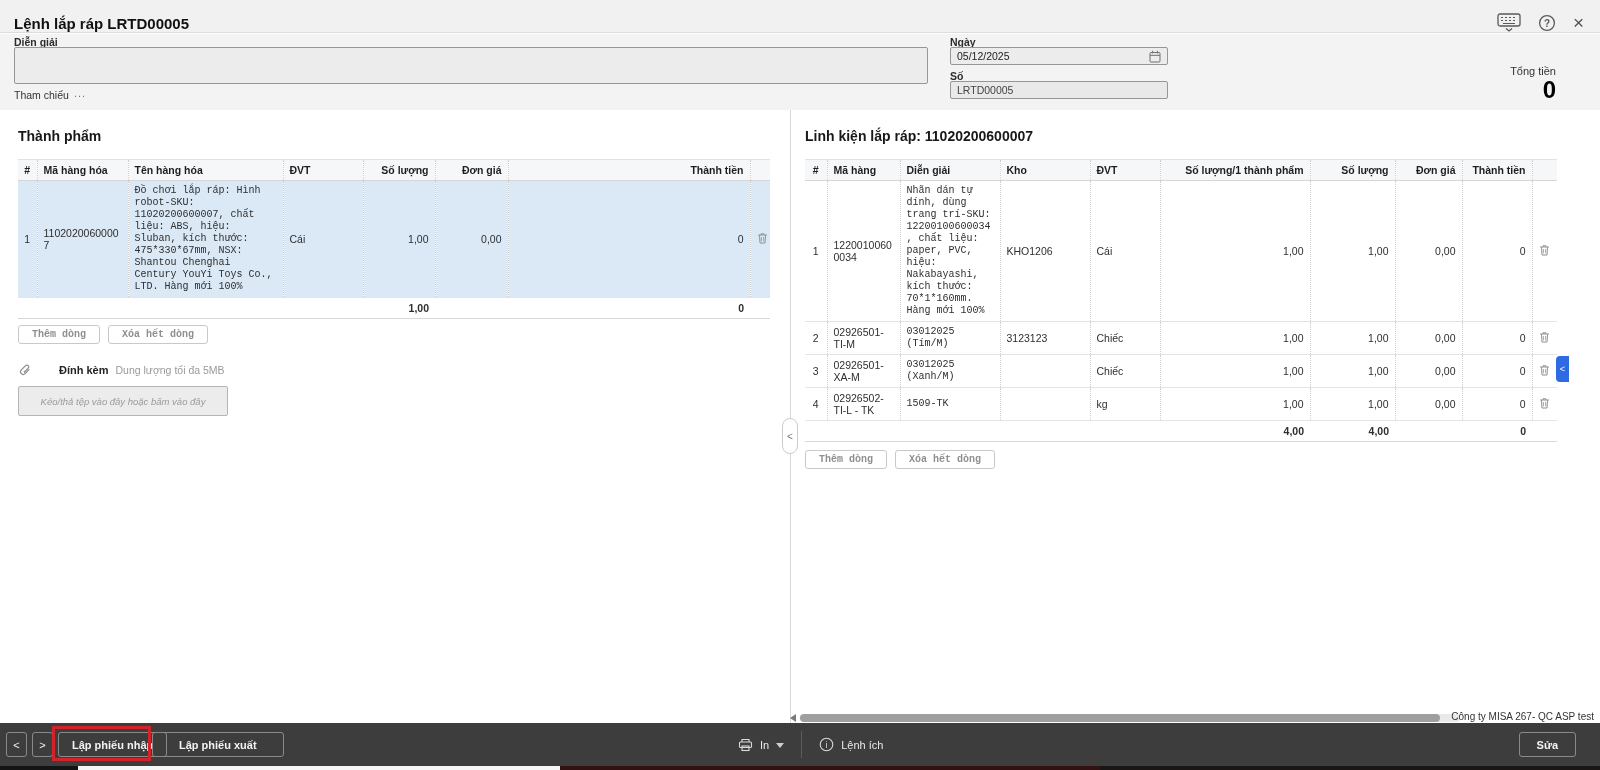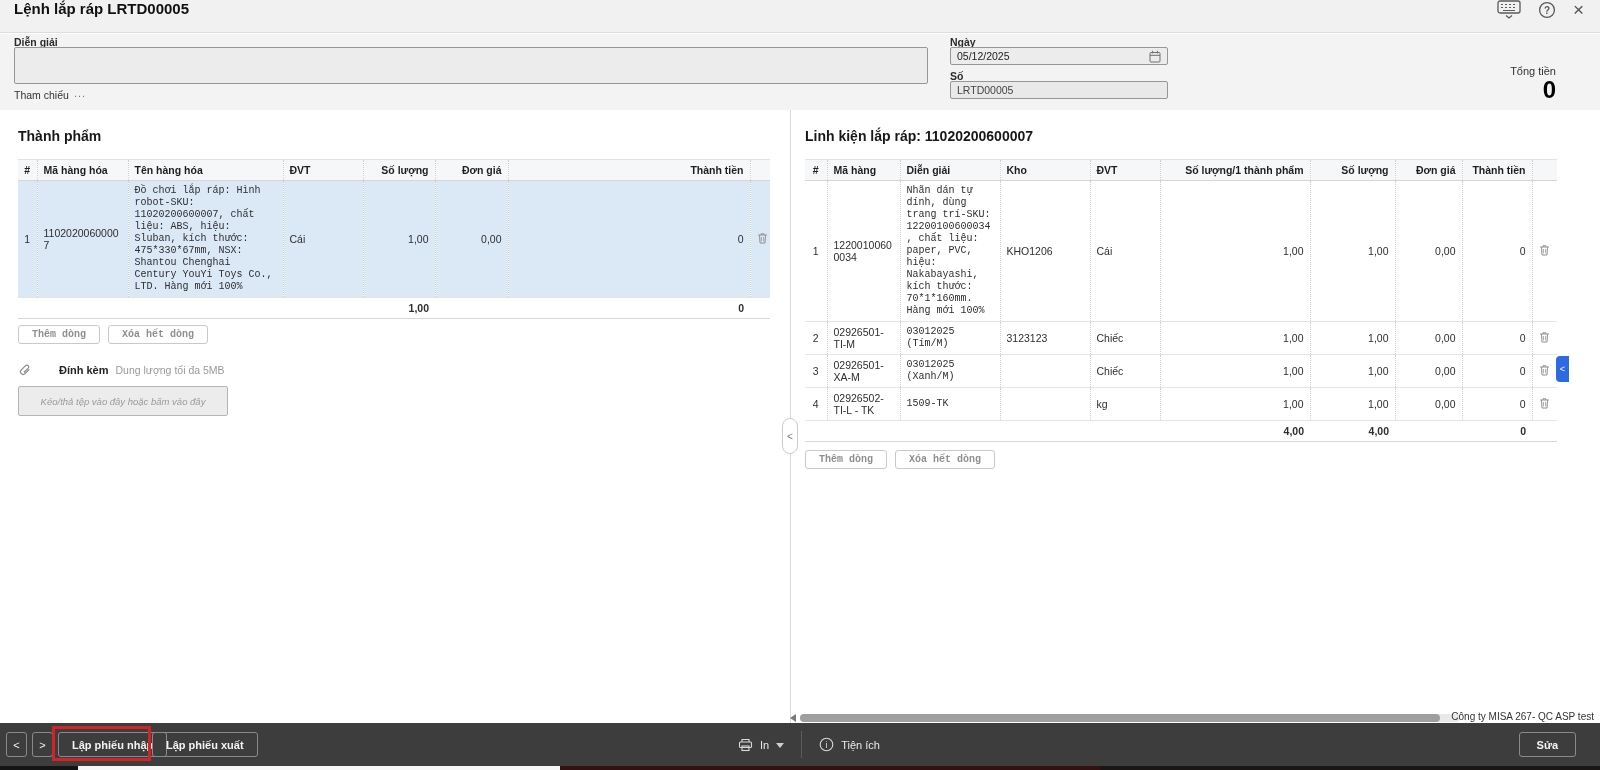--- a/index.html
+++ b/index.html
@@ -1,20 +1,20 @@
 <!DOCTYPE html>
 <html><head>
 <meta charset="utf-8">
 <style>
   * { margin:0; padding:0; box-sizing:border-box; }
   html,body { width:1600px; height:770px; font-family:"Liberation Sans", sans-serif; background:#fff; overflow:hidden; }
   #stage { position:relative; width:1600px; height:770px; background:#fff; }
 
   
-  #titlebar { position:absolute; left:0; top:0; width:1600px; height:33px; background:#f1f1f1; border-bottom:1px solid #dcdcdc; display:flex; align-items:flex-start; }
+  #titlebar { position:absolute; left:0; top:0; width:1600px; height:33px; background:#f1f1f1; border-bottom:1px solid #dcdcdc; display:flex; align-items:flex-end; }
   #page-title { margin-left:14px; font-size:15px; font-weight:700; color:#111; }
   #titlebar-icons { margin-left:auto; margin-right:16px; display:flex; align-items:center; gap:17px; color:#555; }
   #titlebar-icons .tico { cursor:pointer; display:flex; align-items:center; }
   #close-x { font-size:19px; line-height:1; color:#555; }
 
   #form-area { position:absolute; left:0; top:34px; width:1600px; height:76px; background:#f3f3f3; }
   .flabel { position:absolute; font-size:10.5px; font-weight:700; color:#2b2b2b; }
   .finput { position:absolute; background:#ececec; border:1px solid #979797; border-radius:2px; font-size:10.5px; color:#222; display:flex; align-items:center; padding:5px 6px; }
   #diengiai-box { left:14px; top:13px; width:914px; height:37px; align-items:flex-start; padding-top:3px; }
   #thamchieu-row { position:absolute; left:14px; top:55px; font-size:10.5px; color:#333; }
@@ -60,21 +60,21 @@
   #hscroll-track { width:660px; height:8px; background:#e9e9e9; border-radius:4px; position:relative; }
   #hscroll-thumb { position:absolute; left:0; top:0; width:97%; height:8px; background:#9f9f9f; border-radius:4px; cursor:pointer; }
   #company-note { position:absolute; right:6px; top:711px; font-size:10px; color:#333; }
 
   
   #bottombar { position:absolute; left:0; top:723px; width:1600px; height:43px; background:#3d3d3d; }
   .bbtn { position:absolute; top:9px; height:25px; background:transparent; border:1px solid #8a8a8a; border-radius:3px; color:#f2f2f2; font-size:11px; font-weight:700; cursor:pointer; font-family:inherit; display:flex; align-items:center; justify-content:center; }
   #btn-prev { left:6px;  width:21px; font-weight:400; }
   #btn-next { left:32px; width:21px; font-weight:400; }
   #btn-nhap { left:58px; padding:0 13px; }
-  #btn-xuat { left:152px; padding:0 13px; }
+  #btn-xuat { left:152px; padding:0 26px; }
   #red-annotation { position:absolute; left:52px; top:3px; width:99px; height:35px; border:3px solid #d2222a; pointer-events:none; z-index:4; }
   #bar-center { position:absolute; left:738px; top:9px; height:25px; display:flex; align-items:center; gap:7px; color:#e9e9e9; font-size:11px; }
   #bar-center .sep { width:1px; height:27px; background:#5c5c5c; margin:0 10px; }
   .caret-down { width:0; height:0; border-left:4px solid transparent; border-right:4px solid transparent; border-top:5px solid #cfcfcf; margin-top:1px; }
   #btn-sua { right:24px; left:auto; padding:0 17px; }
 
   
   .strip { position:absolute; top:766px; height:4px; }
   #strip-a { left:0; width:78px; background:#141414; }
   #strip-b { left:78px; width:482px; background:#f7f7f7; }
@@ -354,21 +354,21 @@
       </span>
       <span>In</span>
       <span class="caret-down"></span>
       <span class="sep"></span>
       <span>
         <svg width="15" height="15" viewBox="0 0 15 15" fill="none">
           <circle cx="7.5" cy="7.5" r="6.3" stroke="#d9d9d9" stroke-width="1.1"></circle>
           <text x="7.5" y="11" text-anchor="middle" font-size="9" fill="#d9d9d9" font-family="Liberation Sans, sans-serif">i</text>
         </svg>
       </span>
-      <span>Tiện ích</span>
+      <span>Lệnh ích</span>
     </div>
 
     <button class="bbtn" id="btn-sua">Sửa</button>
   </div>
 
   <div class="strip" id="strip-a"></div>
   <div class="strip" id="strip-b"></div>
   <div class="strip" id="strip-c"></div>
   <div class="strip" id="strip-d"></div>
 </div>

